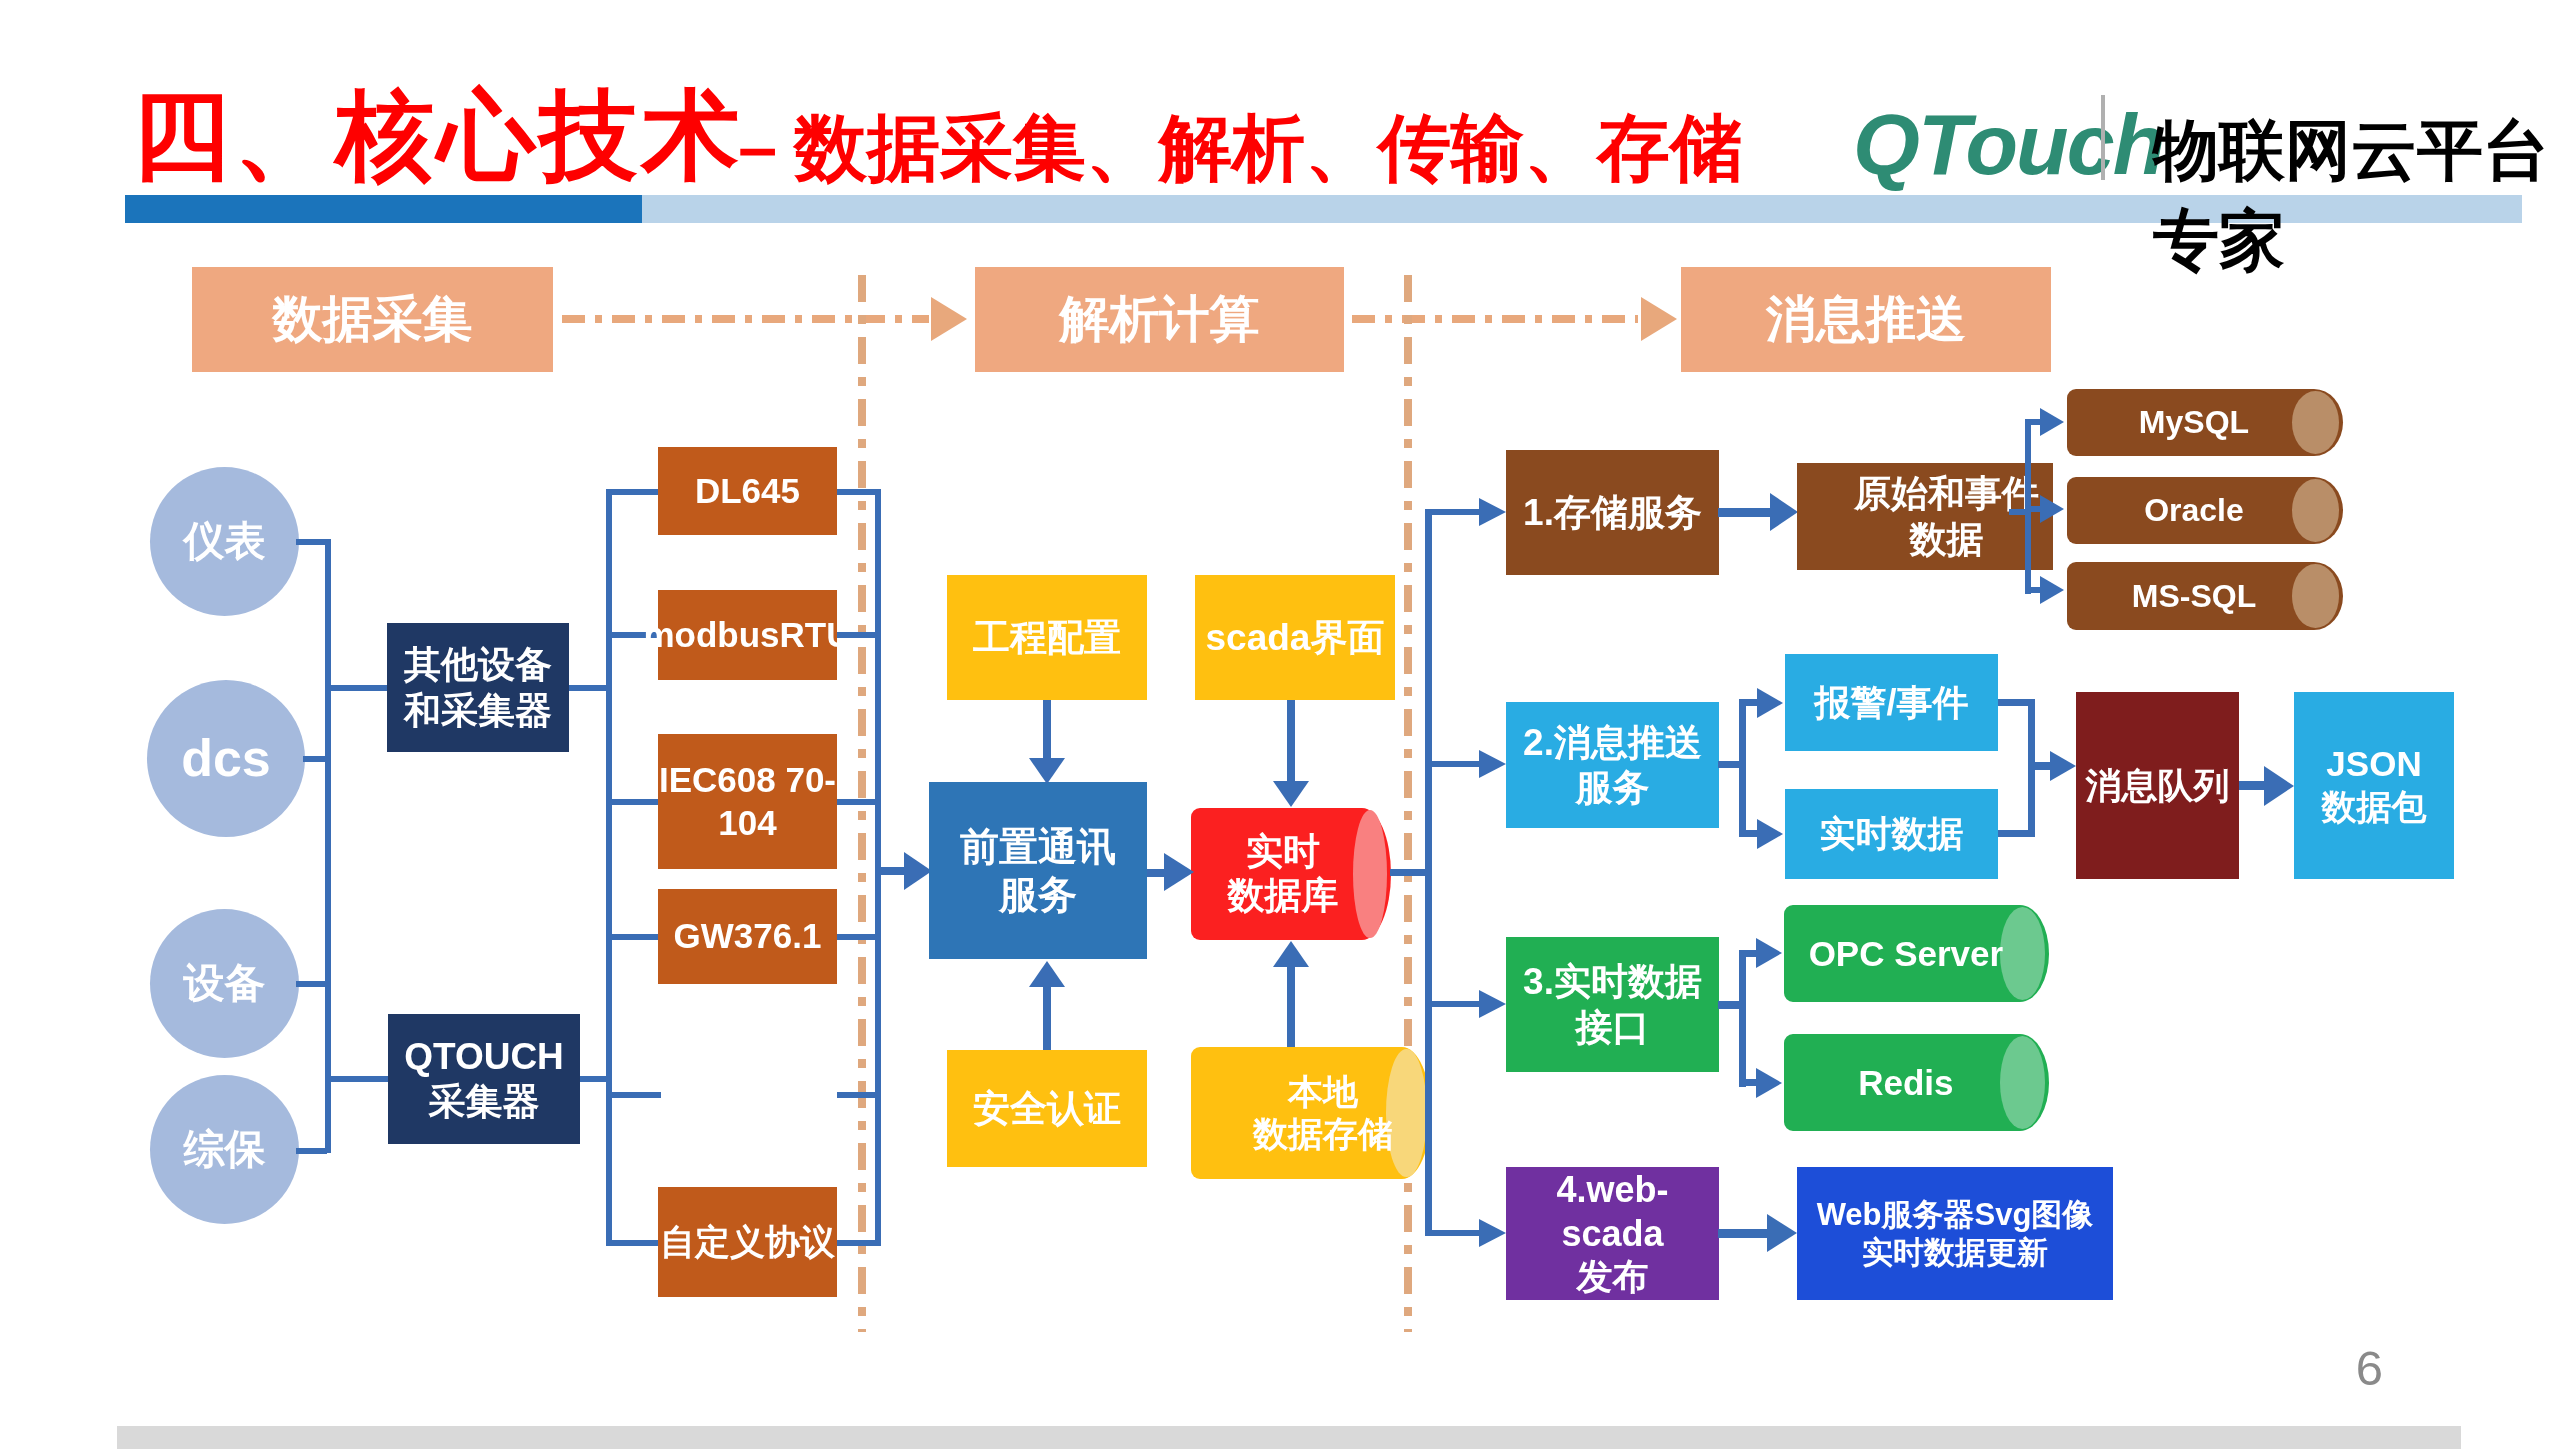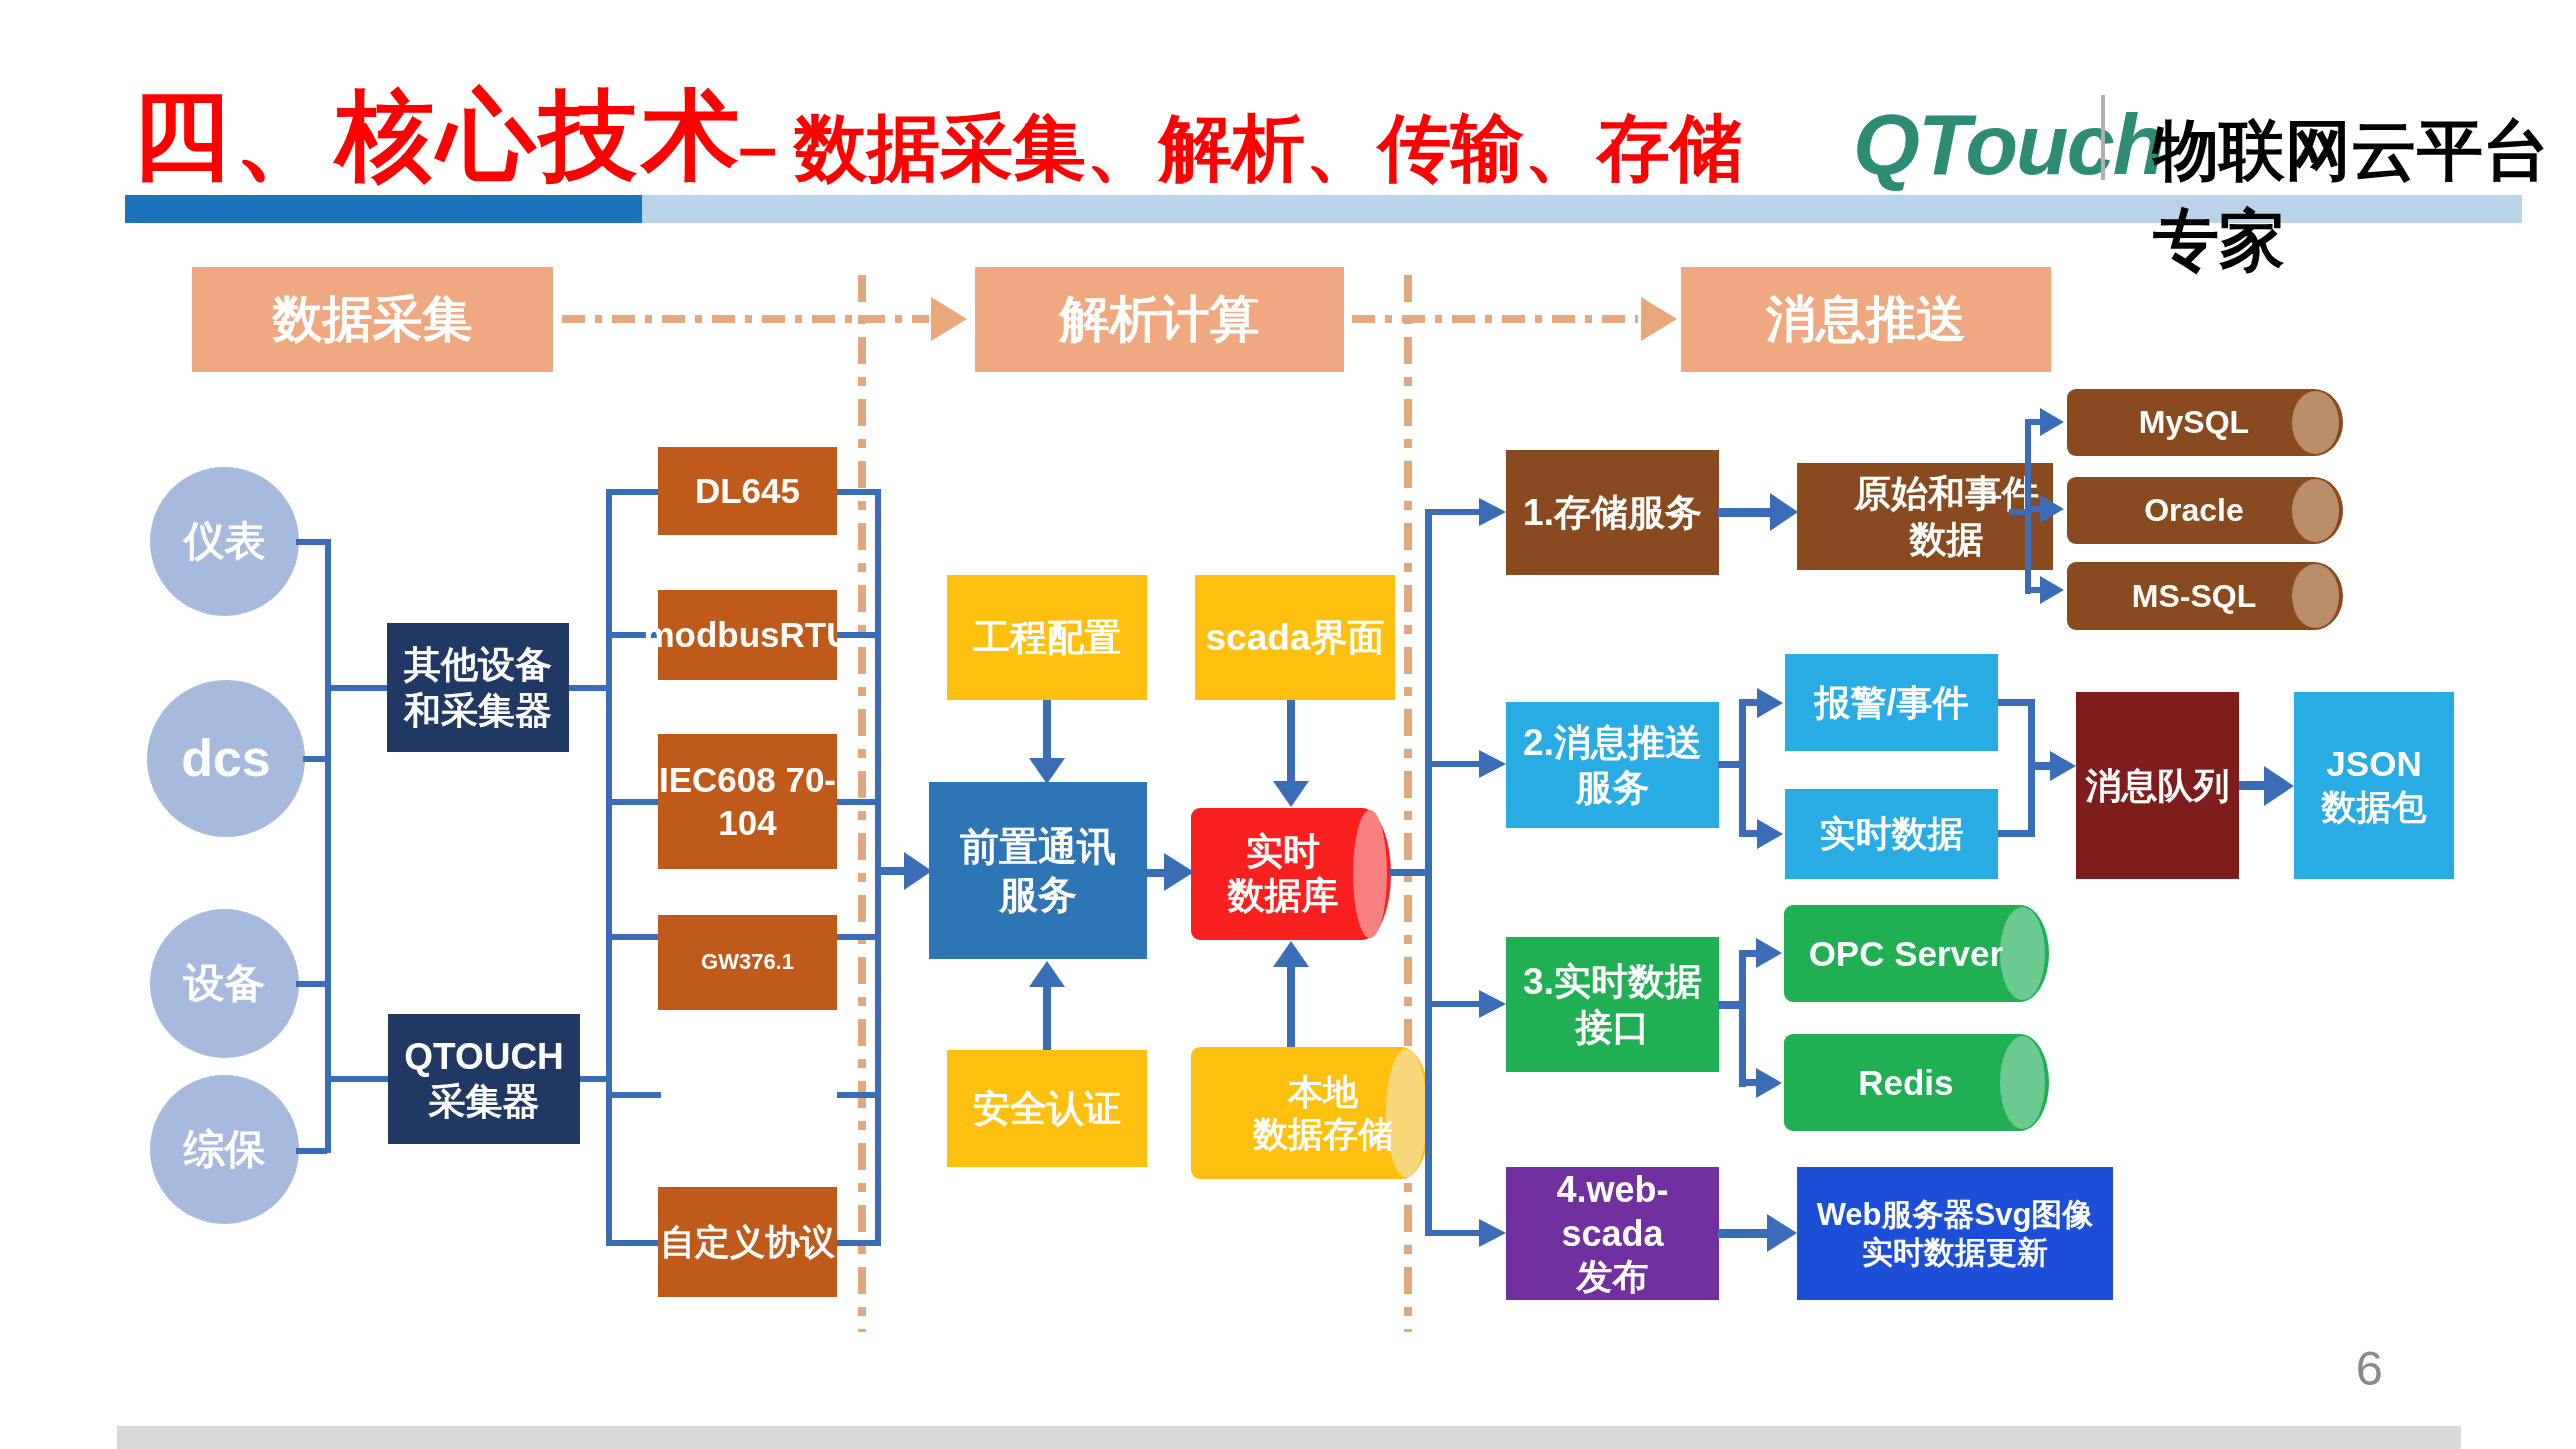--- a/index.html
+++ b/index.html
@@ -83,21 +83,21 @@
   <div class="ln" style="left:606px;top:632px;width:55px;height:5.8px;"></div>
   <div class="ln" style="left:606px;top:799px;width:55px;height:5.8px;"></div>
   <div class="ln" style="left:606px;top:934px;width:55px;height:5.8px;"></div>
   <div class="ln" style="left:606px;top:1092px;width:55px;height:5.8px;"></div>
   <div class="ln" style="left:606px;top:1240px;width:55px;height:5.8px;"></div>
 
   <div class="box" style="left:658px;top:447px;width:179px;height:88px;background:#C05A1B;font-size:35px;">DL645</div>
   <div class="box" style="left:658px;top:590px;width:179px;height:90px;background:#C05A1B;font-size:35px;">modbusRTU</div>
   <div class="box" style="left:658px;top:734px;width:179px;height:135px;background:#C05A1B;font-size:35px;">IEC608 70-
 104</div>
-  <div class="box" style="left:658px;top:915px;width:179px;height:95px;background:#C05A1B;font-size:22px;">GW376.1</div>
+  <div class="box" style="left:658px;top:889px;width:179px;height:95px;background:#C05A1B;font-size:35px;">GW376.1</div>
   <div class="box" style="left:658px;top:1187px;width:179px;height:110px;background:#C05A1B;font-size:35px;">自定义协议</div>
 
   <div class="ln" style="left:837px;top:489px;width:44px;height:5.8px;"></div>
   <div class="ln" style="left:837px;top:632px;width:44px;height:5.8px;"></div>
   <div class="ln" style="left:837px;top:799px;width:44px;height:5.8px;"></div>
   <div class="ln" style="left:837px;top:934px;width:44px;height:5.8px;"></div>
   <div class="ln" style="left:837px;top:1092px;width:44px;height:5.8px;"></div>
   <div class="ln" style="left:837px;top:1240px;width:44px;height:5.8px;"></div>
   <div class="ln" style="left:875px;top:489px;width:5.8px;height:757px;"></div>
   <div class="ln" style="left:875px;top:867px;width:32px;height:7.7px;"></div>

